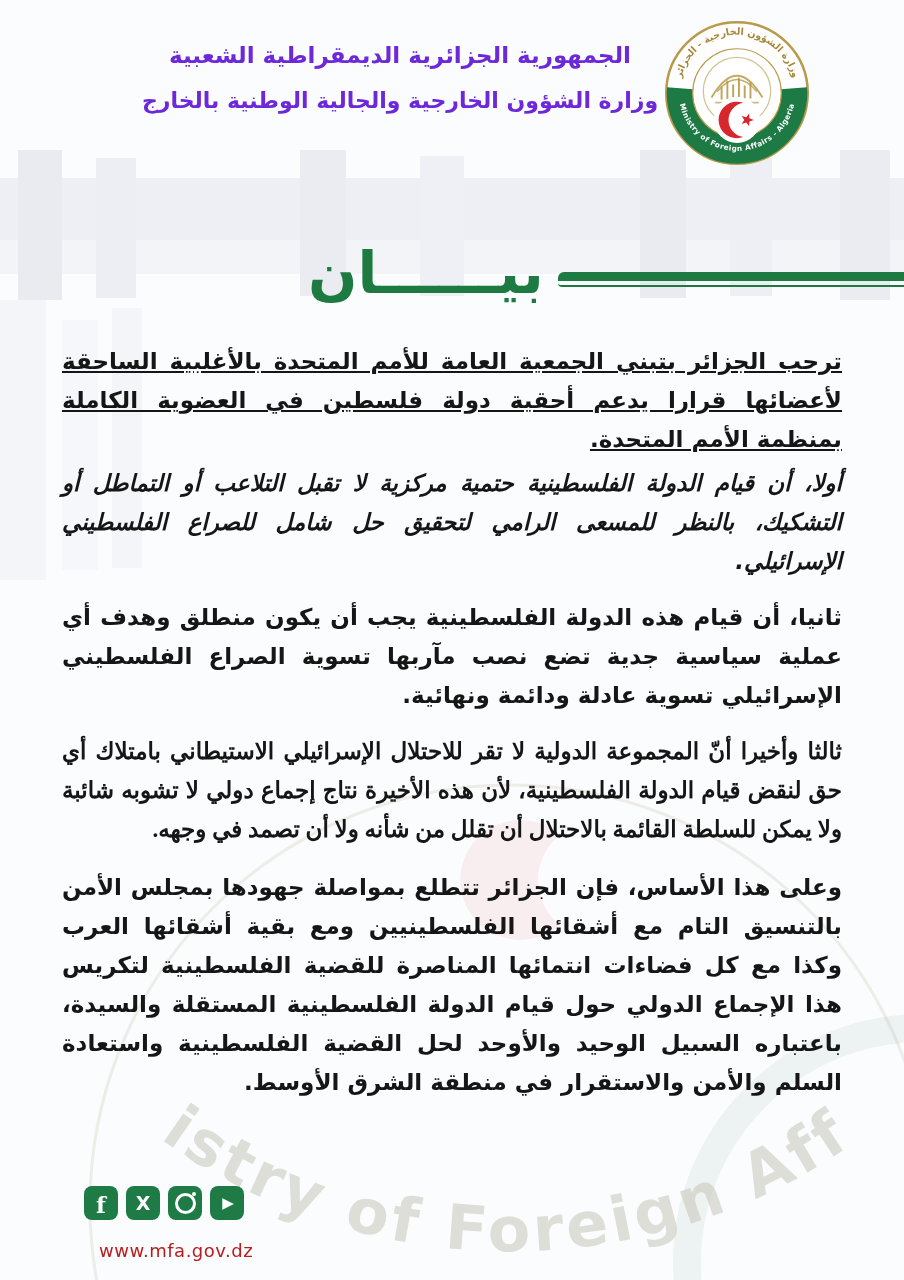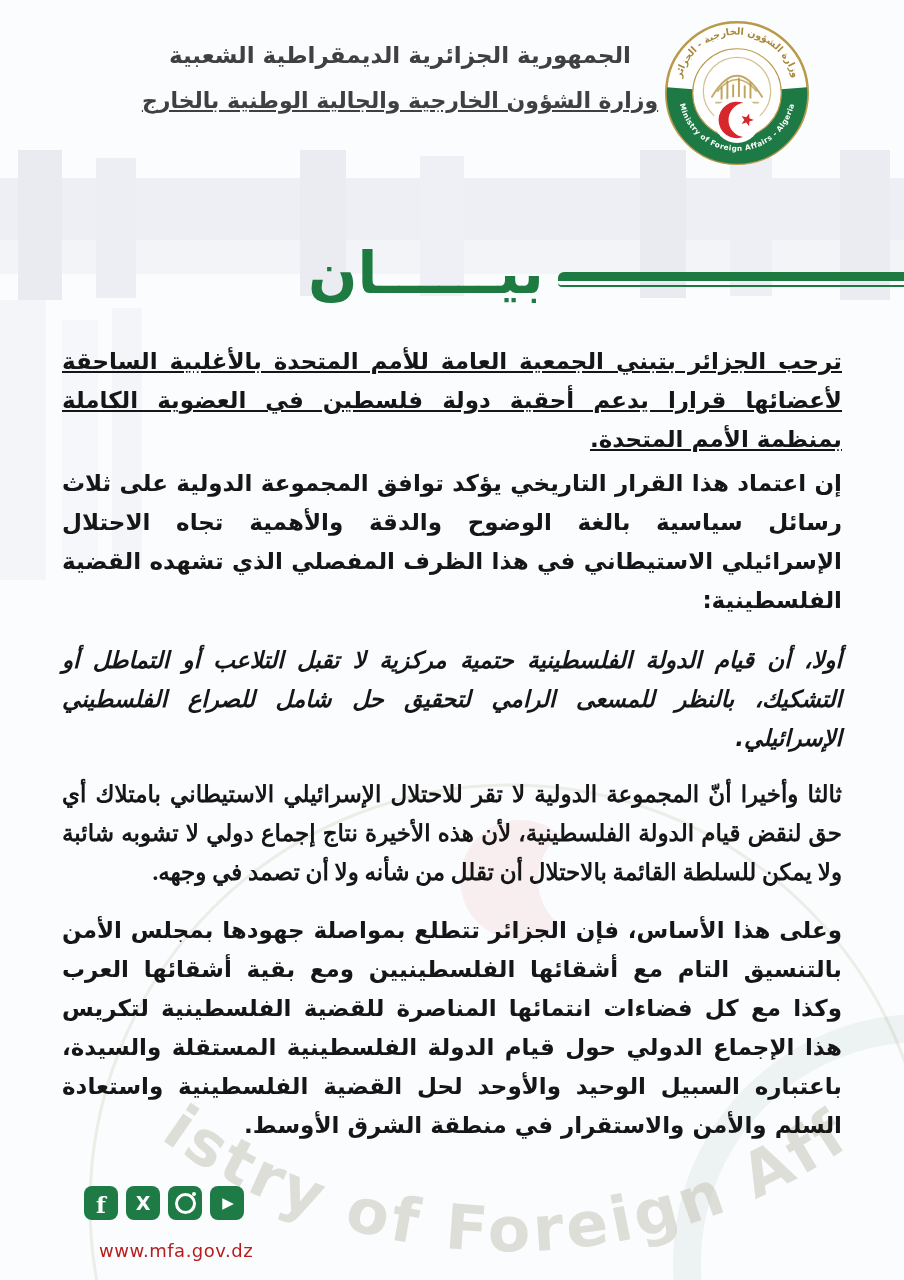--- a/index.html
+++ b/index.html
@@ -10,24 +10,24 @@
     overflow:hidden;
     font-family:"DejaVu Sans", sans-serif;
   }
   
   .wm-building{position:absolute;left:0;top:0;pointer-events:none;}
   .wm-seal{position:absolute;left:60px;top:735px;pointer-events:none;}
   
   .header-text{
     position:absolute;left:140px;top:42px;width:520px;
     text-align:center;direction:rtl;
-    color:#404040;font-weight:bold;
+    color:#6d28d9;font-weight:bold;
   }
   .h-line1{font-size:23px;margin:0 0 20px 0;}
-  .h-line2{font-size:22px;margin:0;text-decoration:underline;}
+  .h-line2{font-size:22px;margin:0;}
   .logo{position:absolute;right:90px;top:16px;width:154px;height:154px;}
   
   .title-row{
     position:absolute;left:0;right:0;top:240px;
     display:flex;align-items:flex-start;gap:28px;
   }
   .title-word{
     order:1;
     margin-left:308px;
     font-size:58px;line-height:1.15;
@@ -150,22 +150,22 @@
     </text>
   </svg>
 
   <div class="title-row">
     <div class="title-word">بيــــــان</div>
     <div class="title-rule"></div>
   </div>
 
   <div class="content">
     <p class="p1">ترحب الجزائر بتبني الجمعية العامة للأمم المتحدة بالأغلبية الساحقة لأعضائها قرارا يدعم أحقية دولة فلسطين في العضوية الكاملة بمنظمة الأمم المتحدة.</p>
-    <p class="p2">إن اعتماد هذا القرار التاريخي يؤكد توافق المجموعة الدولية على ثلاث رسائل سياسية بالغة الوضوح والدقة والأهمية تجاه الاحتلال الإسرائيلي الاستيطاني في هذا الظرف المفصلي الذي تشهده القضية الفلسطينية:</p>
     <p class="p3">أولا، أن قيام الدولة الفلسطينية حتمية مركزية لا تقبل التلاعب أو التماطل أو التشكيك، بالنظر للمسعى الرامي لتحقيق حل شامل للصراع الفلسطيني الإسرائيلي.</p>
+    <p class="p4">ثانيا، أن قيام هذه الدولة الفلسطينية يجب أن يكون منطلق وهدف أي عملية سياسية جدية تضع نصب مآربها تسوية الصراع الفلسطيني الإسرائيلي تسوية عادلة ودائمة ونهائية.</p>
     <p class="p5">ثالثا وأخيرا أنّ المجموعة الدولية لا تقر للاحتلال الإسرائيلي الاستيطاني بامتلاك أي حق لنقض قيام الدولة الفلسطينية، لأن هذه الأخيرة نتاج إجماع دولي لا تشوبه شائبة ولا يمكن للسلطة القائمة بالاحتلال أن تقلل من شأنه ولا أن تصمد في وجهه.</p>
     <p class="p6">وعلى هذا الأساس، فإن الجزائر تتطلع بمواصلة جهودها بمجلس الأمن بالتنسيق التام مع أشقائها الفلسطينيين ومع بقية أشقائها العرب وكذا مع كل فضاءات انتمائها المناصرة للقضية الفلسطينية لتكريس هذا الإجماع الدولي حول قيام الدولة الفلسطينية المستقلة والسيدة، باعتباره السبيل الوحيد والأوحد لحل القضية الفلسطينية واستعادة السلم والأمن والاستقرار في منطقة الشرق الأوسط.</p>
 
   </div>
 
   <div class="social">
     <div class="sicon">
       <span class="fb-glyph">f</span>
     </div>
     <div class="sicon">

